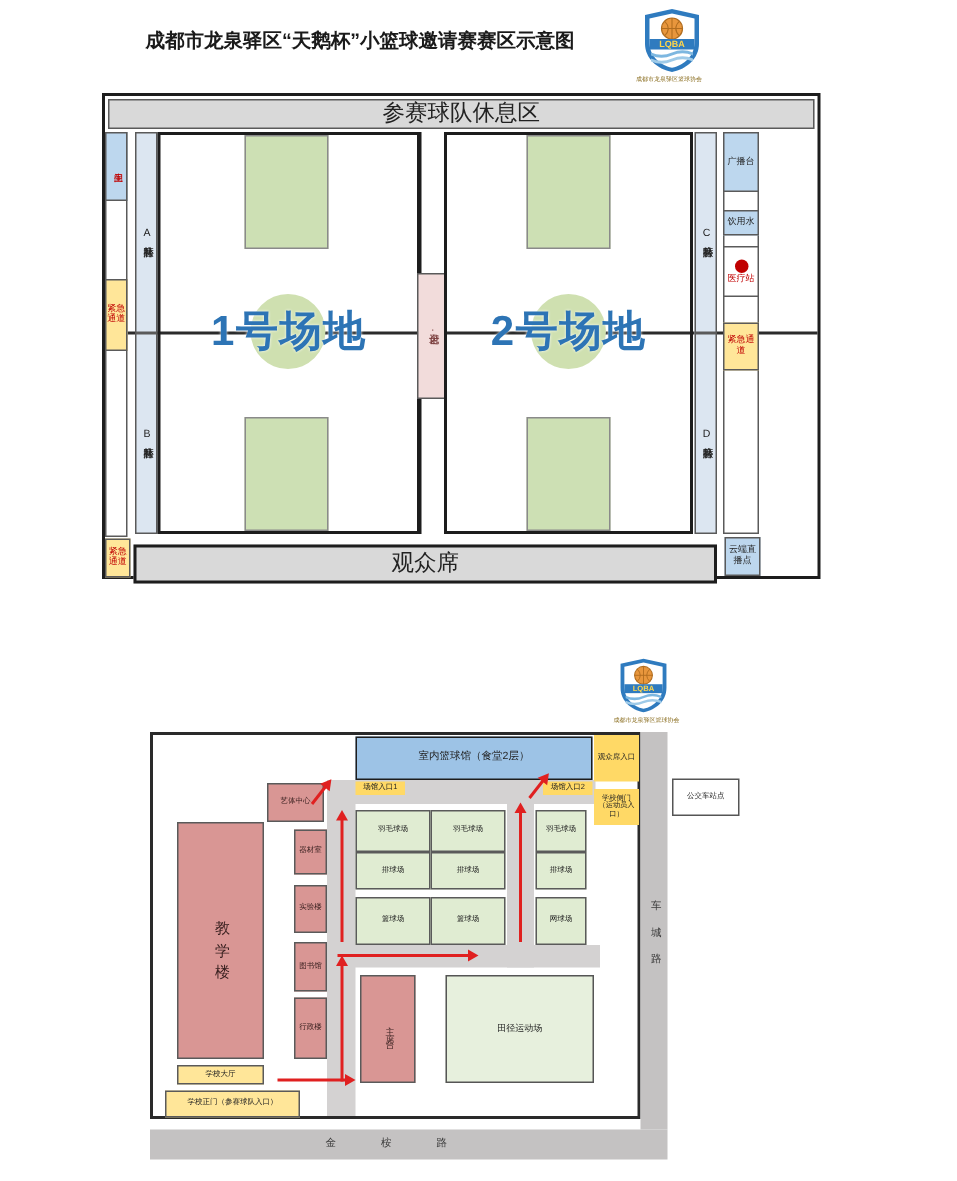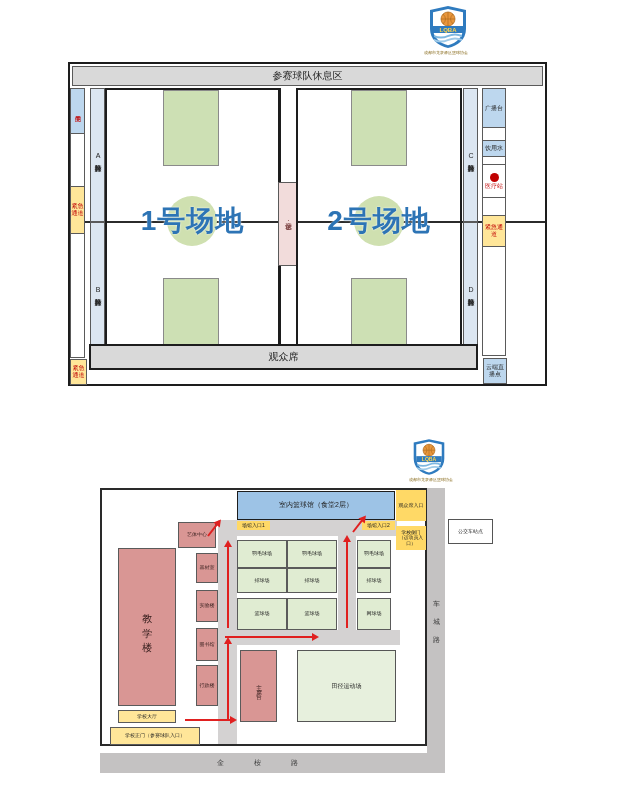--- a/index.html
+++ b/index.html
@@ -32,27 +32,28 @@
   .av{position:absolute;width:2px;background:#e02020;}
   .av::before{content:"";position:absolute;top:-6px;left:-3px;
               border-left:4px solid transparent;border-right:4px solid transparent;
               border-bottom:7px solid #e02020;}
   .ah{position:absolute;height:2px;background:#e02020;}
   .ah::before{content:"";position:absolute;right:-6px;top:-3px;
               border-top:4px solid transparent;border-bottom:4px solid transparent;
               border-left:7px solid #e02020;}
   .dot{width:9px;height:9px;border-radius:50%;background:#c00000;display:block;margin:0 auto 1px;}
   .logo-cap{position:absolute;font-size:4px;color:#8a6d1f;white-space:nowrap;}
-  .f5{font-size:5px;} .f6{font-size:6px;} .f7{font-size:7px;} .f9{font-size:10px;text-align:right;} .f10{font-size:10px;}
+  .f5{font-size:5px;} .f6{font-size:6px;} .f7{font-size:7px;} .f9{font-size:15px;text-align:right;} .f10{font-size:10px;}
 </style>
 </head>
 <body>
 
 <div id="canvas">
 
+  <div class="ttl" style="left:40px;top:18px;width:400px;font-size:13px;">成都市龙泉驿区“天鹅杯”小篮球邀请赛赛区示意图</div>
 
   <div class="abs" style="left:428px;top:5px;width:40px;height:44px;">
     <svg width="40" height="44" viewBox="0 0 40 44">
       <path d="M20 1 L38 5 L38 24 C38 34 30 41 20 43 C10 41 2 34 2 24 L2 5 Z" fill="#2f7bbf"></path>
       <path d="M20 4 L35 7.3 L35 23.5 C35 32 28.5 38.3 20 40.2 C11.5 38.3 5 32 5 23.5 L5 7.3 Z" fill="#fff"></path>
       <circle cx="20" cy="14" r="7" fill="#e8963c" stroke="#b06c1e" stroke-width="0.8"></circle>
       <path d="M13 14 H27 M20 7 V21 M15 9 Q20 14 15 19 M25 9 Q20 14 25 19" stroke="#b06c1e" stroke-width="0.7" fill="none"></path>
       <rect x="5" y="21" width="30" height="7" fill="#2f7bbf"></rect>
       <text x="20" y="26.5" text-anchor="middle" font-size="6" font-weight="bold" fill="#ffd54a">LQBA</text>
       <path d="M6 30 Q13 33 20 30 Q27 27 34 30 L34 32 Q27 29 20 32 Q13 35 6 32 Z" fill="#7db7e0"></path>
@@ -96,21 +97,21 @@
   <div class="bx" style="left:482px;top:88px;width:24px;height:268px;background:#fff;"></div>
   <div class="bx blue f6" style="left:482px;top:88px;width:24px;height:40px;">广播台</div>
   <div class="bx blue f6" style="left:482px;top:140px;width:24px;height:17px;">饮用水</div>
   <div class="bx f6 red" style="left:482px;top:164px;width:24px;height:34px;background:#fff;flex-direction:column;">
     <span class="dot"></span>
     <span>医疗站</span>
   </div>
   <div class="bx yel red" style="left:482px;top:215px;width:24px;height:32px;font-size:6px;">紧急通道</div>
   <div class="bx blue f6" style="left:483px;top:358px;width:24px;height:26px;">云端直播点</div>
 
-  <div class="bx grayb f9" style="left:89px;top:344px;width:389px;height:26px;border:2px solid #1d1d1d;">观众席</div>
+  <div class="bx grayb f9" style="left:89px;top:363px;width:389px;height:26px;border:2px solid #1d1d1d;">观众席</div>
 
 
   <div class="abs" style="left:412px;top:438px;width:34px;height:38px;">
     <svg width="34" height="38" viewBox="0 0 40 44">
       <path d="M20 1 L38 5 L38 24 C38 34 30 41 20 43 C10 41 2 34 2 24 L2 5 Z" fill="#2f7bbf"></path>
       <path d="M20 4 L35 7.3 L35 23.5 C35 32 28.5 38.3 20 40.2 C11.5 38.3 5 32 5 23.5 L5 7.3 Z" fill="#fff"></path>
       <circle cx="20" cy="14" r="7" fill="#e8963c" stroke="#b06c1e" stroke-width="0.8"></circle>
       <path d="M13 14 H27 M20 7 V21 M15 9 Q20 14 15 19 M25 9 Q20 14 25 19" stroke="#b06c1e" stroke-width="0.7" fill="none"></path>
       <rect x="5" y="21" width="30" height="7" fill="#2f7bbf"></rect>
       <text x="20" y="26.5" text-anchor="middle" font-size="6" font-weight="bold" fill="#ffd54a">LQBA</text>

